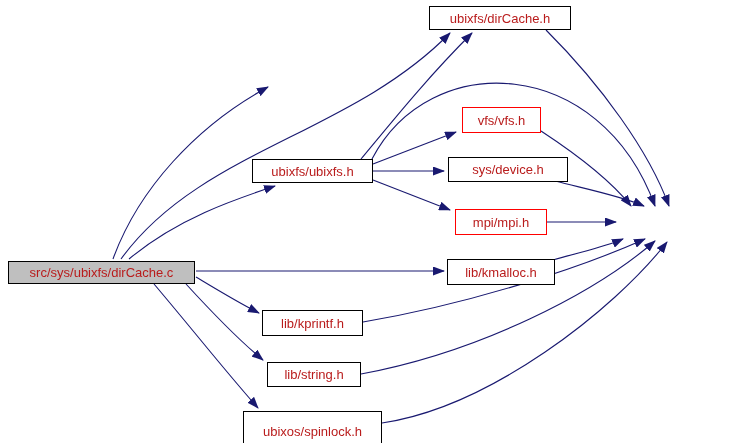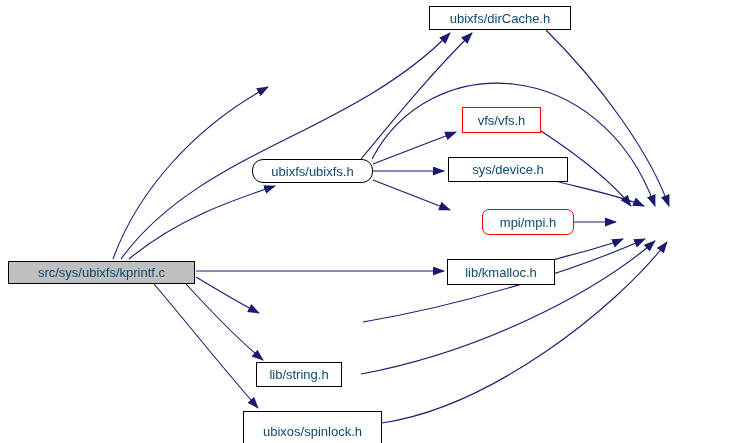--- a/index.html
+++ b/index.html
@@ -24,21 +24,21 @@
   }
   path.edge {
     fill: none;
     stroke-width: 1.1px;
   }
   .node {
     position: absolute;
     box-sizing: border-box;
     border: 1px solid #000000;
     background: #ffffff;
-    color: #0c4a6e;
+    color: #b91c1c;
     font-size: 13px;
     line-height: 1;
     display: flex;
     align-items: center;
     justify-content: center;
     white-space: nowrap;
     z-index: 2;
   }
   .node[data-interactable="true"] {
     cursor: pointer;
@@ -68,22 +68,23 @@
       <path d="M 372,159 C 430,48 600,55 655,206" class="edge" stroke="#191970" marker-end="url(#arrow)" data-interactable="false"></path>
       <path d="M 546,30 C 601,85 649,151 669,206" class="edge" stroke="#191970" marker-end="url(#arrow)" data-interactable="false"></path>
       <path d="M 541,131 C 573,152 608,177 631,206" class="edge" stroke="#191970" marker-end="url(#arrow)" data-interactable="false"></path>
       <path d="M 555,181 C 586,189 621,196 644,206" class="edge" stroke="#191970" marker-end="url(#arrow)" data-interactable="false"></path>
       <path d="M 547,222 L 616,222" class="edge" stroke="#191970" marker-end="url(#arrow)" data-interactable="false"></path>
       <path d="M 553,260 C 580,252 605,247 623,239" class="edge" stroke="#191970" marker-end="url(#arrow)" data-interactable="false"></path>
       <path d="M 363,322 C 470,304 580,268 645,239" class="edge" stroke="#191970" marker-end="url(#arrow)" data-interactable="false"></path>
       <path d="M 361,374 C 480,352 595,293 655,241" class="edge" stroke="#191970" marker-end="url(#arrow)" data-interactable="false"></path>
       <path d="M 382,423 C 490,407 614,310 667,242" class="edge" stroke="#191970" marker-end="url(#arrow)" data-interactable="false"></path>
     </svg>
-<div class="node" data-interactable="false" style="left: 8px; top: 261px; width: 187px; height: 23px; border-color: rgb(0, 0, 0); background: rgb(191, 191, 191);">src/sys/ubixfs/kprintf.c</div>
+<div class="node" data-interactable="false" style="left: 8px; top: 261px; width: 187px; height: 23px; border-color: rgb(0, 0, 0); background: rgb(191, 191, 191);">src/sys/ubixfs/dirCache.c</div>
     <div class="node" data-interactable="true" style="left: 429px; top: 6px; width: 142px; height: 24px; border-color: rgb(0, 0, 0); background: rgb(255, 255, 255);">ubixfs/dirCache.h</div>
-    <div class="node" data-interactable="true" style="left: 252px; top: 159px; width: 121px; height: 24px; border-color: rgb(0, 0, 0); background: rgb(255, 255, 255); border-radius: 11px;">ubixfs/ubixfs.h</div>
+    <div class="node" data-interactable="true" style="left: 252px; top: 159px; width: 121px; height: 24px; border-color: rgb(0, 0, 0); background: rgb(255, 255, 255);">ubixfs/ubixfs.h</div>
     <div class="node" data-interactable="true" style="left: 462px; top: 107px; width: 79px; height: 26px; border-color: rgb(255, 0, 0); background: rgb(255, 255, 255);">vfs/vfs.h</div>
     <div class="node" data-interactable="true" style="left: 448px; top: 157px; width: 120px; height: 25px; border-color: rgb(0, 0, 0); background: rgb(255, 255, 255);">sys/device.h</div>
-    <div class="node" data-interactable="true" style="left: 482px; top: 209px; width: 92px; height: 26px; border-color: rgb(255, 0, 0); background: rgb(255, 255, 255); border-radius: 7px;">mpi/mpi.h</div>
+    <div class="node" data-interactable="true" style="left: 455px; top: 209px; width: 92px; height: 26px; border-color: rgb(255, 0, 0); background: rgb(255, 255, 255);">mpi/mpi.h</div>
     <div class="node" data-interactable="true" style="left: 447px; top: 259px; width: 108px; height: 26px; border-color: rgb(0, 0, 0); background: rgb(255, 255, 255); text-align: right;">lib/kmalloc.h</div>
-    <div class="node" data-interactable="true" style="left: 256px; top: 362px; width: 86px; height: 25px; border-color: rgb(0, 0, 0); background: rgb(255, 255, 255);">lib/string.h</div>
+    <div class="node" data-interactable="true" style="left: 262px; top: 310px; width: 101px; height: 26px; border-color: rgb(0, 0, 0); background: rgb(255, 255, 255);">lib/kprintf.h</div>
+    <div class="node" data-interactable="true" style="left: 267px; top: 362px; width: 94px; height: 25px; border-color: rgb(0, 0, 0); background: rgb(255, 255, 255);">lib/string.h</div>
     <div class="node" data-interactable="true" style="left: 243px; top: 411px; width: 139px; height: 40px; border-color: rgb(0, 0, 0); background: rgb(255, 255, 255); text-align: center;">ubixos/spinlock.h</div>
   </div>
 
 </body></html>

